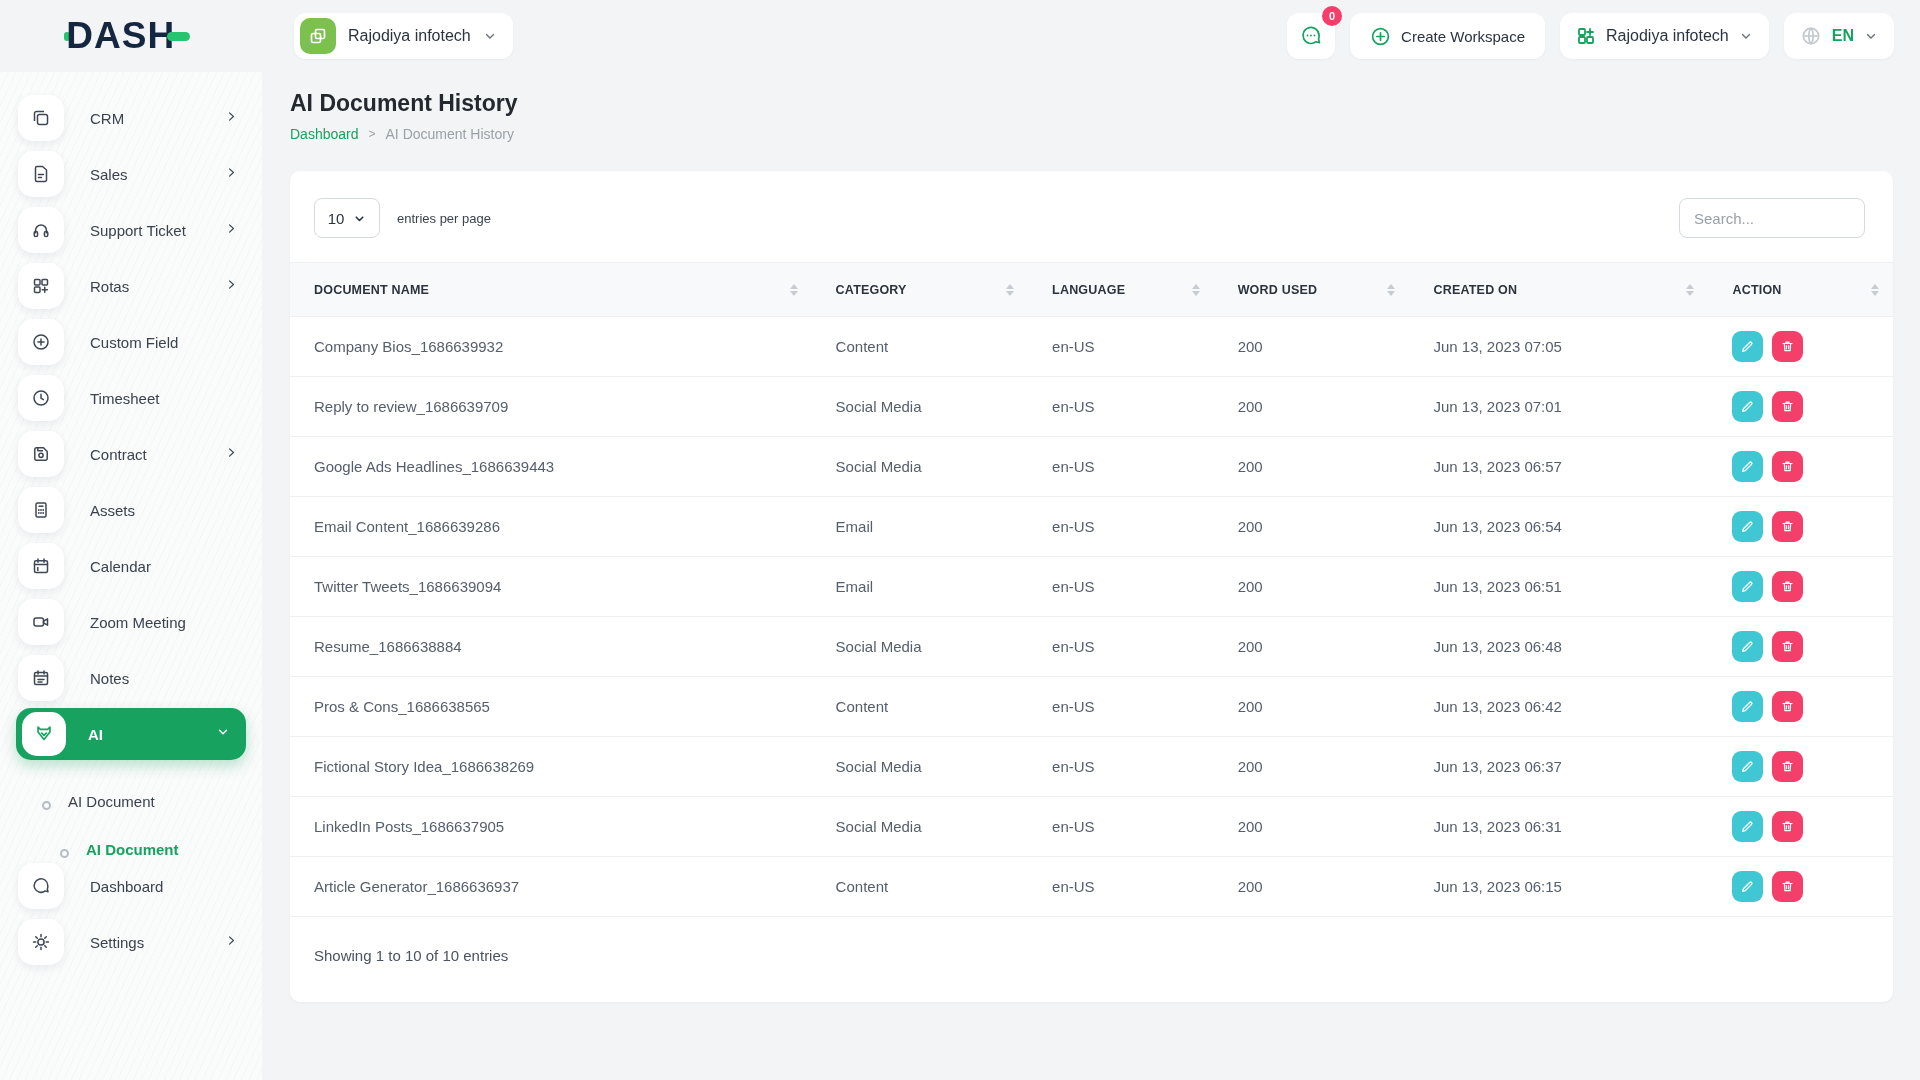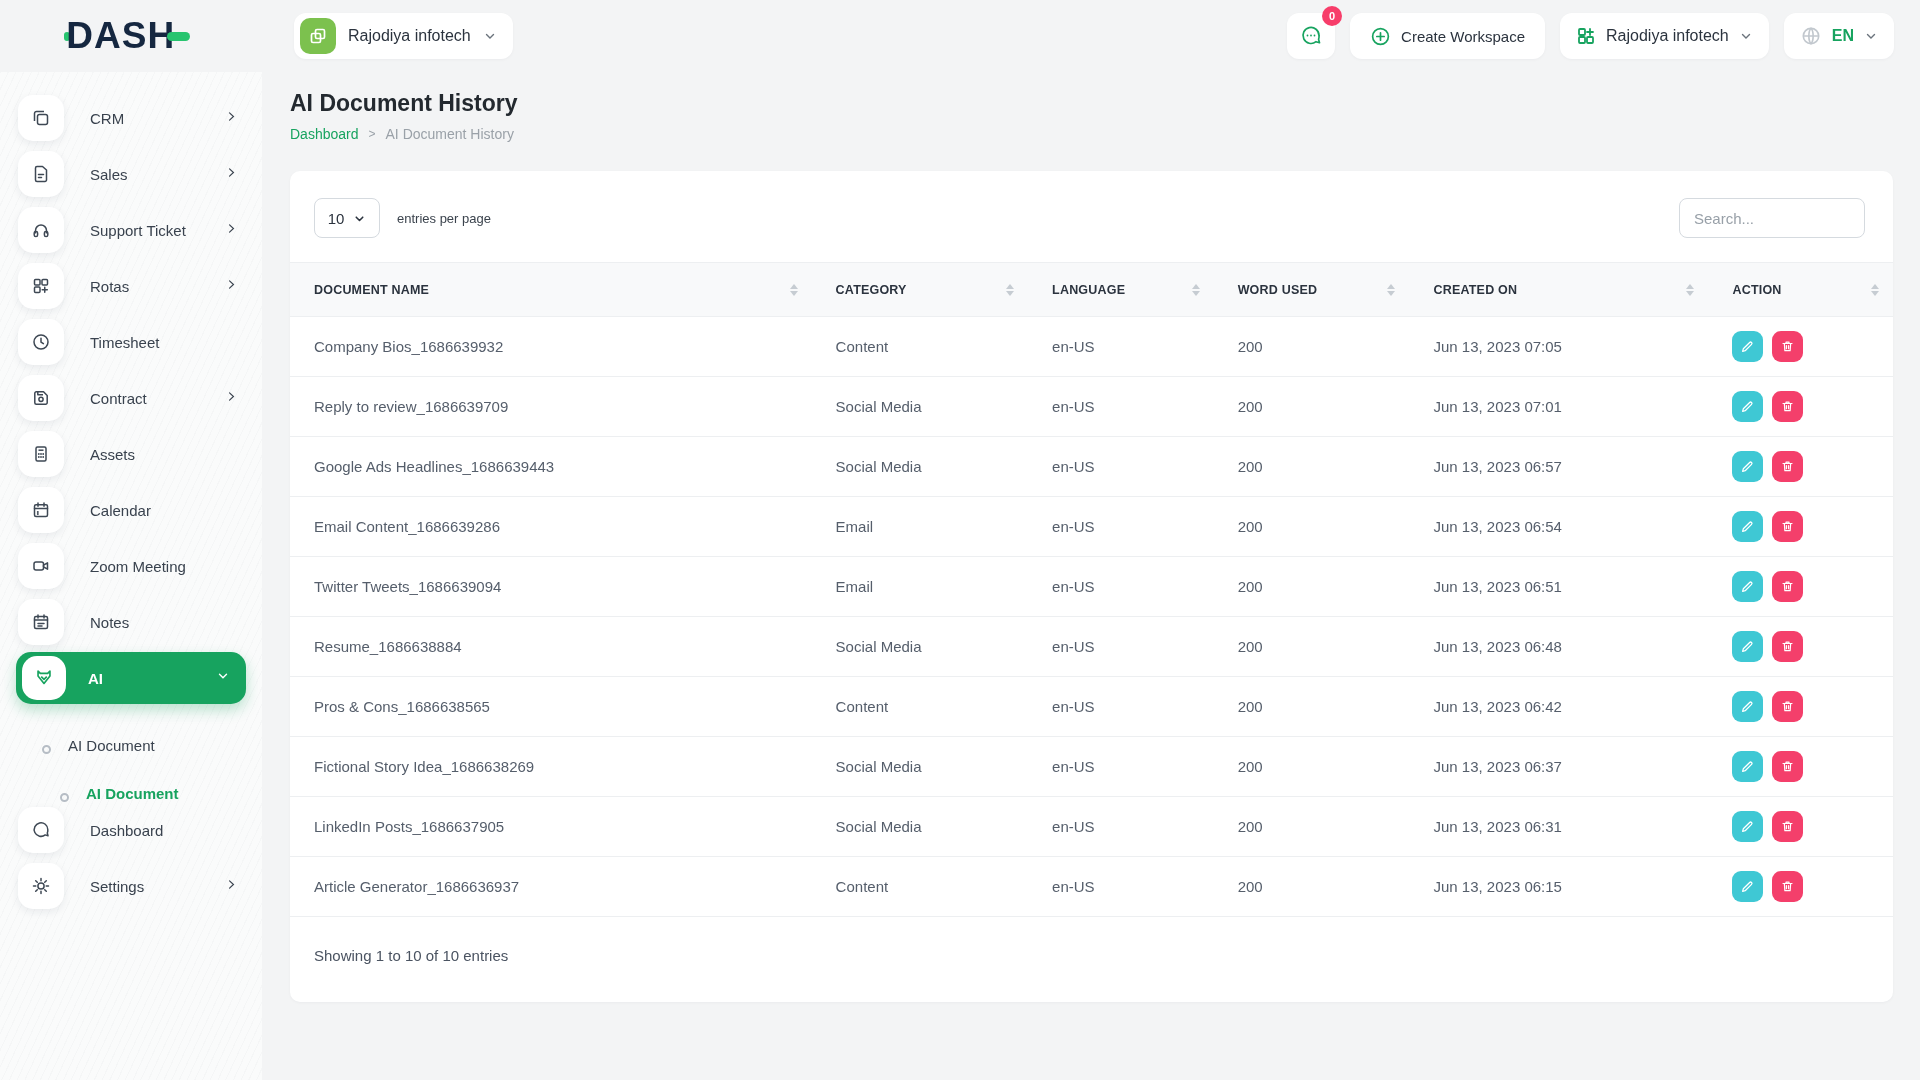--- a/index.html
+++ b/index.html
@@ -211,20 +211,29 @@
             <rect x="3.5" y="11" width="5.5" height="5.5" rx="1"></rect>
             <path d="M13.75 11.2v5M11.2 13.7h5.1"></path>
           </svg>
         </span>
       <span class="side-label">Rotas</span>
       <span class="chev-r"><svg width="13" height="13" viewBox="0 0 20 20" fill="none" stroke="#39424e" stroke-width="1.8" stroke-linecap="round">
             <path d="M7 4.5l6 5.5-6 5.5"></path>
           </svg></span>
     </div>
 
+    <div class="side-item">
+      <span class="icon-box">
+          <svg width="20" height="20" viewBox="0 0 20 20" fill="none" stroke="#3e4854" stroke-width="1.5" stroke-linecap="round">
+            <circle cx="10" cy="10" r="7"></circle>
+            <path d="M10 7v6M7 10h6"></path>
+          </svg>
+        </span>
+      <span class="side-label">Custom Field</span>
+    </div>
 
     <div class="side-item">
       <span class="icon-box">
           <svg width="20" height="20" viewBox="0 0 20 20" fill="none" stroke="#3e4854" stroke-width="1.5" stroke-linecap="round">
             <circle cx="10" cy="10" r="7"></circle>
             <path d="M10 6.2V10l2.4 1.6"></path>
           </svg>
         </span>
       <span class="side-label">Timesheet</span>
     </div>

